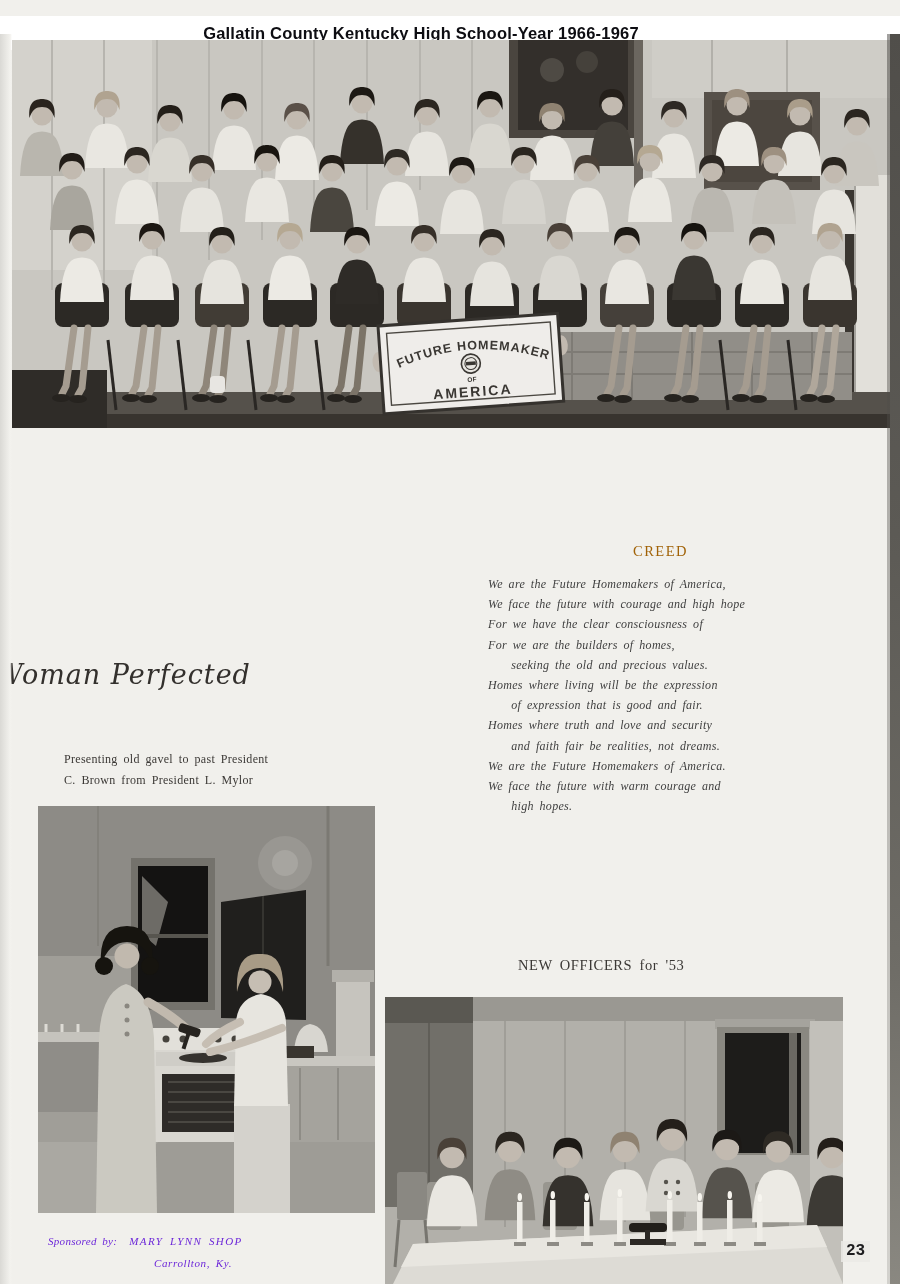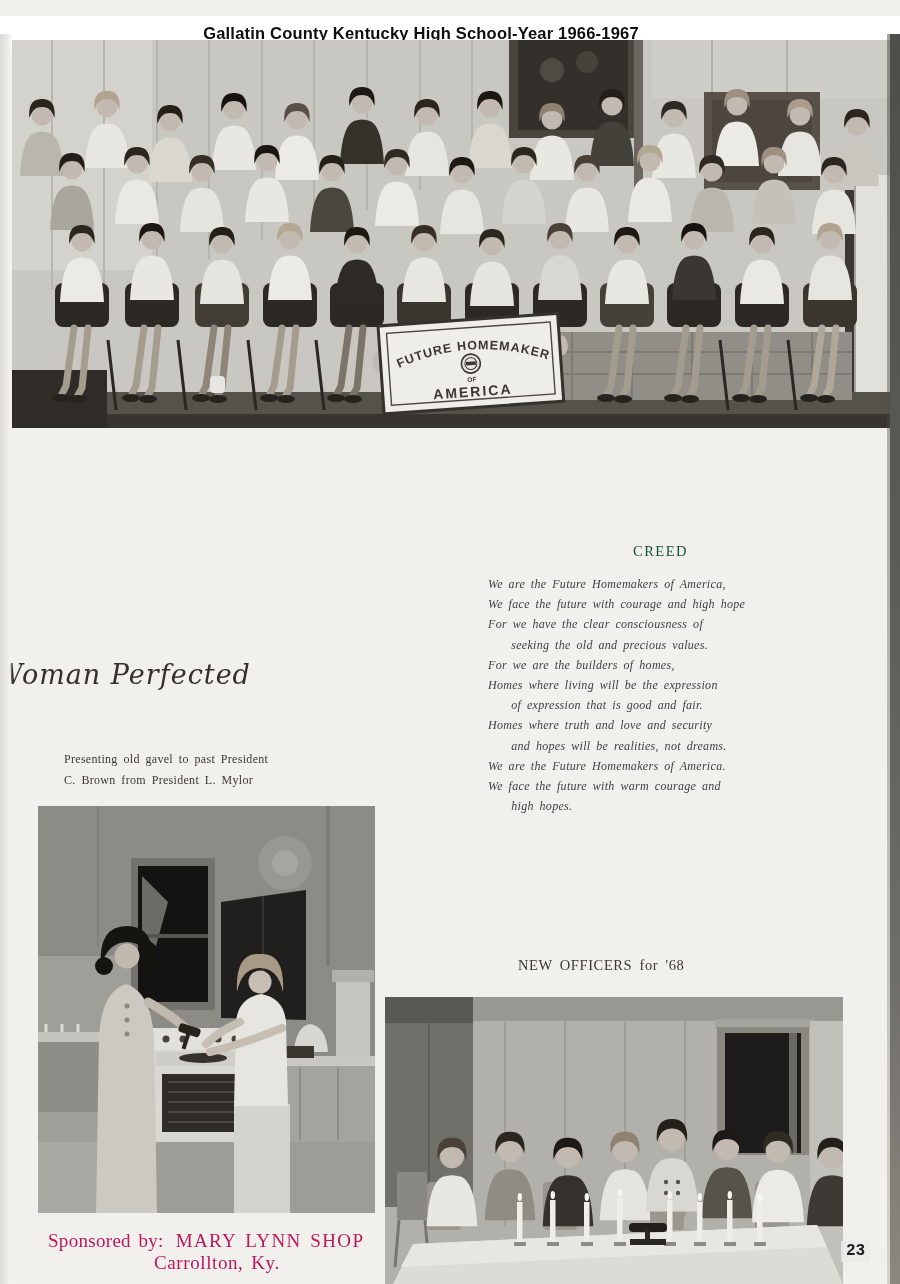--- a/index.html
+++ b/index.html
@@ -18,31 +18,31 @@
   .edge-left{position:absolute;top:34px;left:0;width:12px;height:1250px;
              background:linear-gradient(90deg,#dad9d5 0%,#f3f2ee 85%,rgba(243,242,238,0) 100%);}
   
   .photo{position:absolute;line-height:0;}
   .photo svg{display:block;}
   .group-photo{left:12px;top:40px;}
   .kitchen-photo{left:38px;top:806px;}
   .officers-photo{left:385px;top:997px;}
   
   .creed{position:absolute;left:488px;top:543px;width:345px;}
-  .creed-heading{text-align:center;font-size:14.5px;letter-spacing:1.5px;color:#14532d;margin-bottom:14px;}
+  .creed-heading{text-align:center;font-size:14.5px;letter-spacing:1.5px;color:#a16207;margin-bottom:14px;}
   .creed-lines>div{white-space:pre;font-size:12px;line-height:20.2px;
                    letter-spacing:.3px;word-spacing:2.5px;color:#404040;font-style:italic;}
   .headline{position:absolute;left:-5px;top:659px;font-style:italic;font-size:27px;
             letter-spacing:1px;color:#33302d;font-family:"DejaVu Serif","Liberation Serif",serif;}
   .caption{position:absolute;left:64px;top:749px;font-size:12px;line-height:21px;
            letter-spacing:.3px;word-spacing:2.5px;color:#3b3835;}
   .officers-heading{position:absolute;left:518px;top:957px;font-size:14.5px;
            letter-spacing:.6px;word-spacing:3px;color:#3b3835;}
-  .sponsor{position:absolute;left:48px;top:1230px;font-size:19px;line-height:22px;
-           letter-spacing:.3px;word-spacing:2.5px;color:#be185d;}
+  .sponsor{position:absolute;left:48px;top:1230px;font-size:11px;line-height:22px;
+           letter-spacing:.3px;word-spacing:2.5px;color:#6d28d9;font-style:italic;}
   .sponsor .shop{margin-left:12px;letter-spacing:1.4px;}
   .sponsor .city{margin-left:106px;letter-spacing:.6px;}
   .page-number{position:absolute;left:841px;top:1241px;font-family:Liberation Mono, monospace;
            font-weight:bold;font-size:16px;color:#1c1c1e;background:rgba(235,234,230,.85);
            padding:2px 5px 3px 5px;line-height:1;}
   
   .pf{fill:var(--skin,#c2bab0);}
   .ph{fill:var(--hair,#242019);}
   .pb{fill:var(--top,#eceae5);}
   .leg{stroke:var(--leg,#a59c90);stroke-width:7;fill:none;stroke-linecap:round;}
@@ -213,26 +213,26 @@
       </g>
     </svg>
   </div>
 
   <div class="creed">
     <div class="creed-heading">CREED</div>
     <div class="creed-lines">
         <div>We are the Future Homemakers of America,</div>
         <div>We face the future with courage and high hope</div>
         <div>For we have the clear consciousness of</div>
+        <div>For we are the builders of homes,</div>
         <div>    seeking the old and precious values.</div>
-        <div>For we are the builders of homes,</div>
         <div>Homes where living will be the expression</div>
         <div>    of expression that is good and fair.</div>
         <div>Homes where truth and love and security</div>
-        <div>    and hopes will be realities, not dreams.</div>
+        <div>    and faith fair be realities, not dreams.</div>
         <div>We are the Future Homemakers of America.</div>
         <div>We face the future with warm courage and</div>
         <div>    high hopes.</div>
       </div>
   </div>
 
   <div class="headline">Woman Perfected</div>
   <div class="caption">
     <div>Presenting old gavel to past President</div>
     <div>C. Brown from President L. Mylor</div>
@@ -308,21 +308,21 @@
 
       <rect x="196" y="298" width="56" height="109" fill="#d4d2cc"></rect>
       <path d="M 196,300 L 198,216 Q 200,192 223,188 Q 246,192 248,216 L 250,300 Z" fill="#e7e5df"></path>
       <circle cx="222" cy="176" r="11.5" fill="#c6beb3"></circle>
       <path d="M 199,186 Q 197,146 222,148 Q 247,146 245,186 Q 240,162 222,162 Q 204,162 199,186 Z" fill="#a89b86"></path>
       <path d="M 202,216 Q 180,226 168,238" stroke="#c6beb3" stroke-width="8" fill="none" stroke-linecap="round"></path>
       <path d="M 244,222 Q 205,238 172,246" stroke="#c6beb3" stroke-width="8" fill="none" stroke-linecap="round"></path>
     </svg>
   </div>
 
-  <div class="officers-heading">NEW OFFICERS for '68</div>
+  <div class="officers-heading">NEW OFFICERS for '53</div>
 
   <div class="photo officers-photo">
     <svg width="458" height="287" viewBox="0 0 458 287">
       <rect x="0" y="0" width="458" height="287" fill="#b2b0aa"></rect>
       <rect x="0" y="0" width="458" height="24" fill="#9a9892"></rect>
       <g stroke="#a09e98" stroke-width="2">
         <line x1="120" y1="24" x2="120" y2="230"></line>
           <line x1="180" y1="24" x2="180" y2="230"></line>
         <line x1="240" y1="24" x2="240" y2="225"></line>
           <line x1="300" y1="24" x2="300" y2="220"></line>

